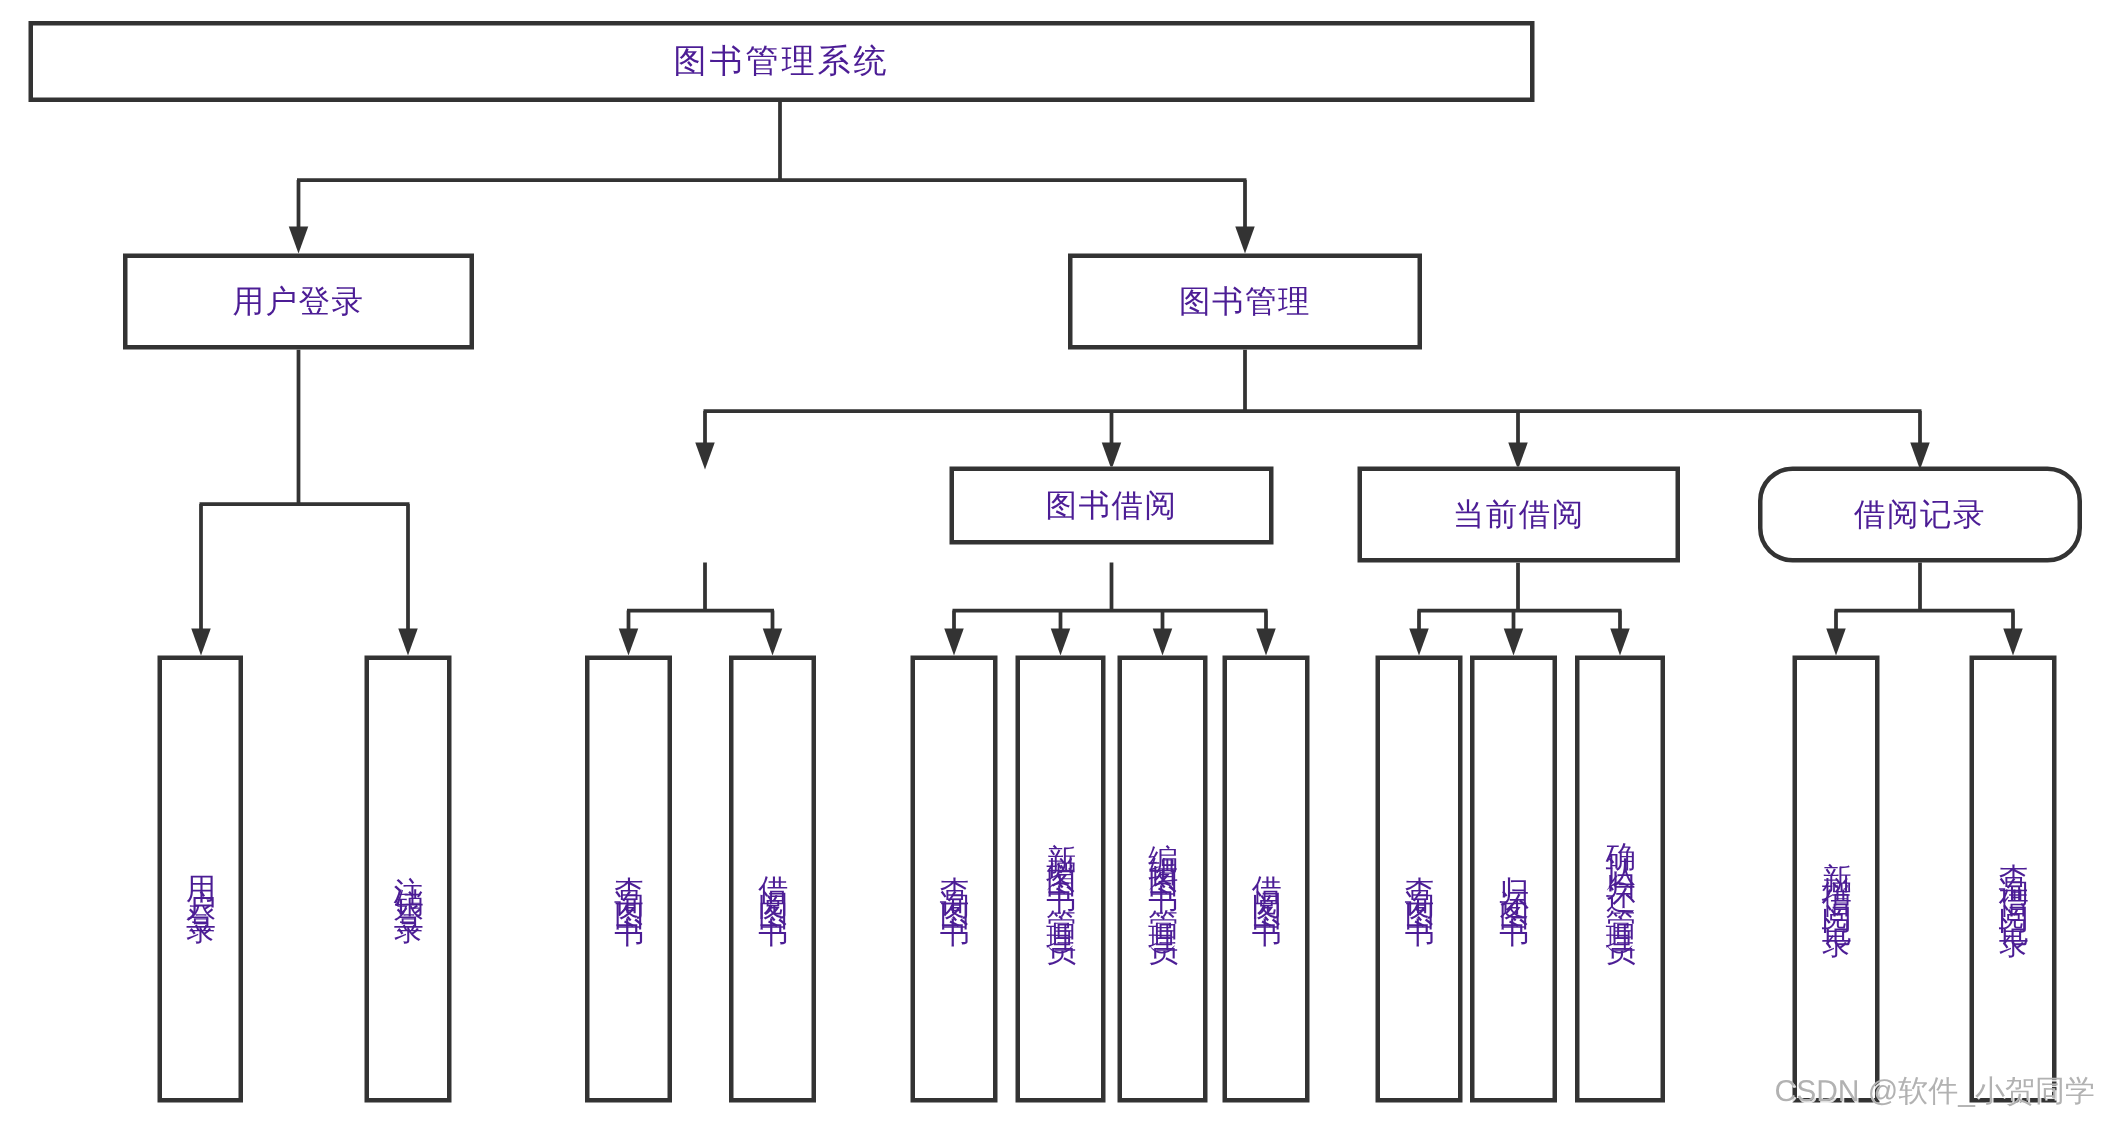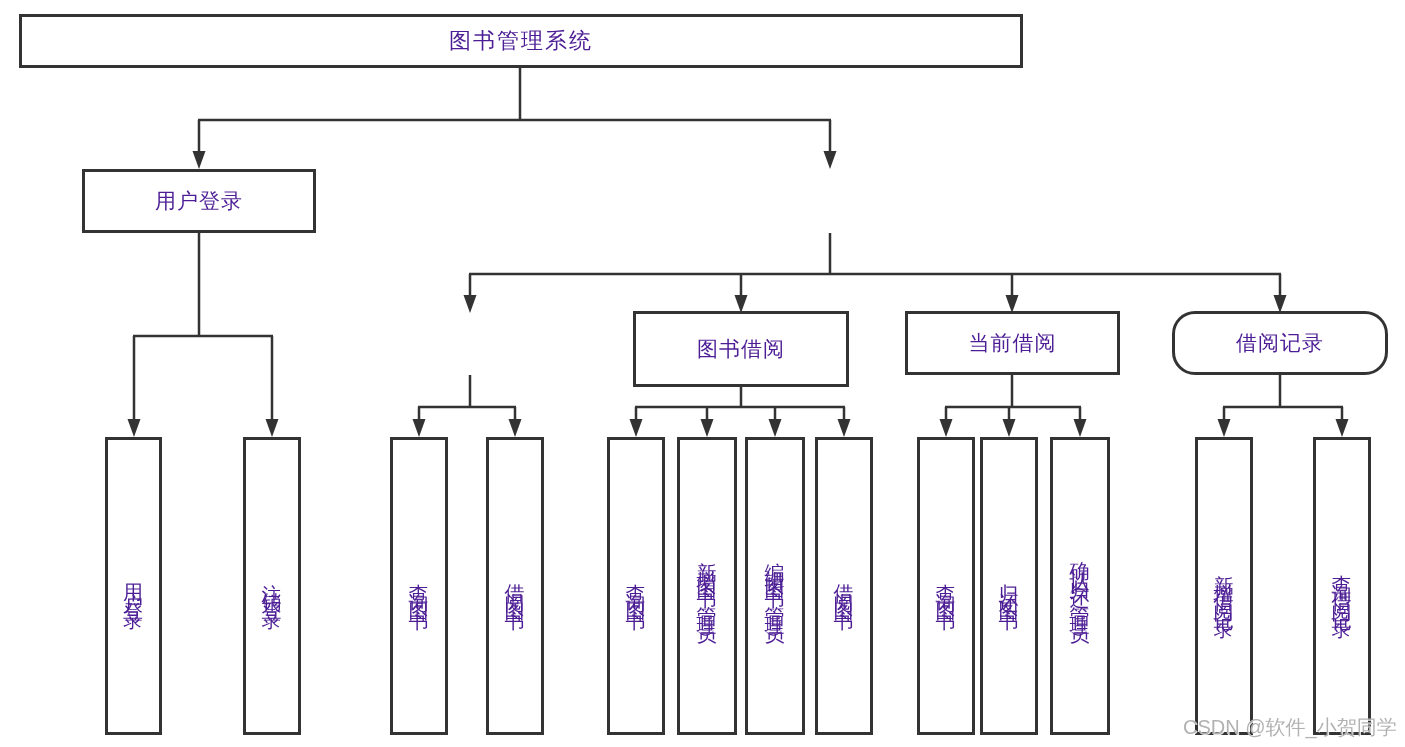--- a/index.html
+++ b/index.html
@@ -92,22 +92,25 @@
     <polygon class="ah" points="1335.5,419 1348.5,419 1342,437"></polygon>
   </svg>
 
   <div class="node rootbox" style="left:19px; top:14px; width:1004px; height:54px;">
     <span>图书管理系统</span>
   </div>
 
   <div class="node hbox" style="left:82px; top:169px; width:234px; height:64px;">
     <span>用户登录</span>
   </div>
+  <div class="node hbox" style="left:712px; top:169px; width:236px; height:64px;">
+    <span>图书管理</span>
+  </div>
 
-  <div class="node hbox" style="left:633px; top:311px; width:216px; height:76px;">
+  <div class="node hbox" style="left:633px; top:311px; width:216px; height:52px;">
     <span>图书借阅</span>
   </div>
   <div class="node hbox" style="left:905px; top:311px; width:215px; height:64px;text-align:right;">
     <span>当前借阅</span>
   </div>
   <div class="node hbox" style="left:1172px; top:311px; width:216px; height:64px;border-radius:23px;">
     <span>借阅记录</span>
   </div>
 
   <div class="node vbox" style="left:105px; top:437px; width:57px; height:298px;">

